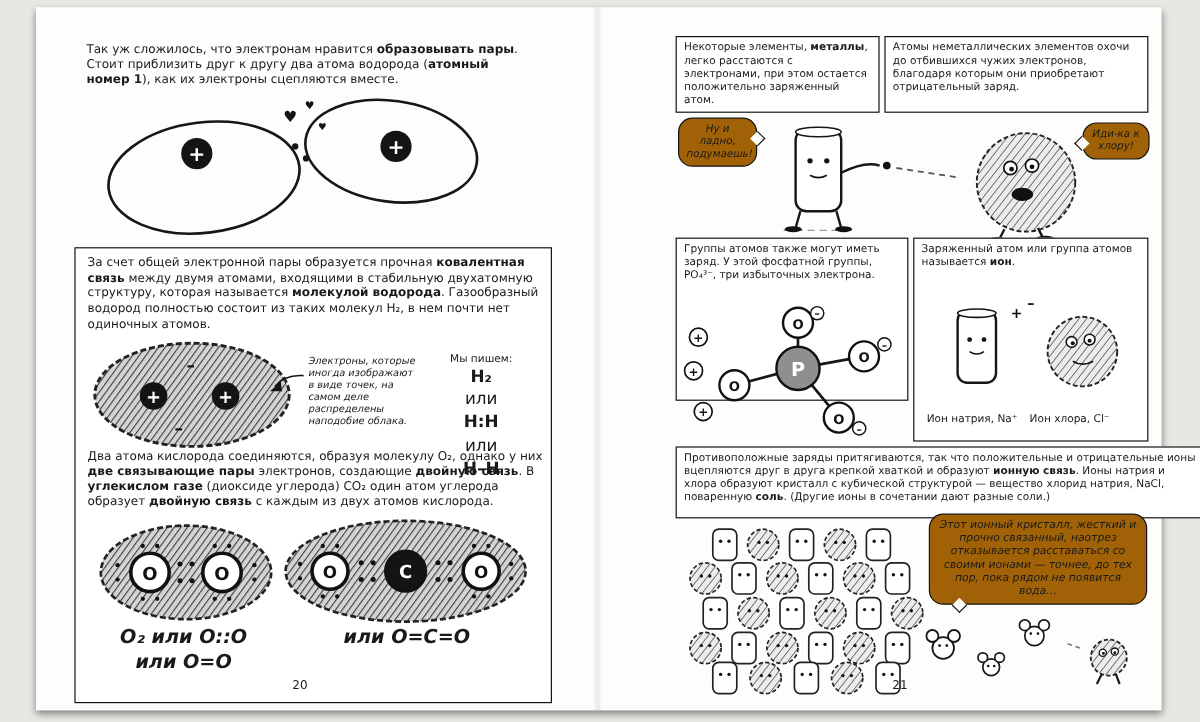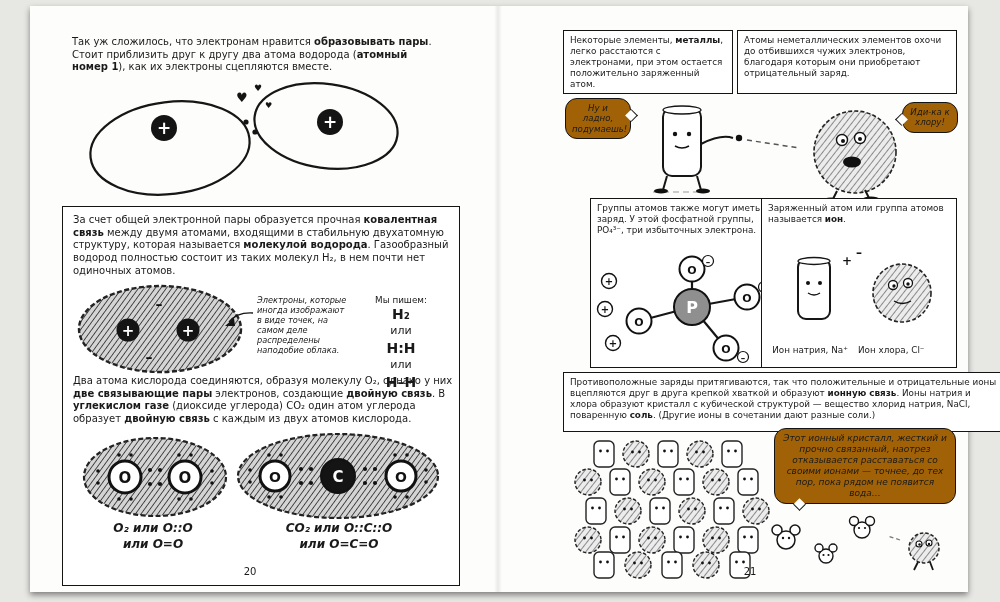--- a/index.html
+++ b/index.html
@@ -6,23 +6,23 @@
   html,body{width:1000px;height:602px}
   body{background:#e7e7e4;font-family:"DejaVu Sans",sans-serif;color:#1a1a1a;position:relative;overflow:hidden}
   .spread{position:absolute;left:30px;top:6px;width:938px;height:586px;background:#fdfdfb;box-shadow:0 3px 6px rgba(0,0,0,.45)}
   .abs{position:absolute}
   .txt{font-size:10px;line-height:1.27}
   .small{font-size:8.8px;line-height:1.24}
   .note{font-size:8.2px;line-height:1.22;font-style:italic}
   .box{border:1.5px solid #141414;background:#fff}
   .bubble{position:absolute;background:#a16207;border:1.4px solid #141414;border-radius:12px;padding:4px 6px;font-style:italic;text-align:center;font-size:8.6px;line-height:1.22;z-index:3}
   .tail{position:absolute;width:9px;height:9px;background:#fff;border-right:1.4px solid #141414;border-bottom:1.4px solid #141414}
-  .caption{font-weight:700;font-style:italic;text-align:center;font-size:12px;line-height:1.3}
+  .caption{font-weight:700;font-style:italic;text-align:center;font-size:16px;line-height:1.3}
   .formula{font-weight:700;font-size:14px;line-height:1.25}
-  .or{font-size:11px;line-height:1.5}
+  .or{font-size:14px;line-height:1.5}
   .pagenum{font-size:10px;text-align:center}
   .fold{background:linear-gradient(to right,rgba(0,0,0,0),rgba(0,0,0,.08),rgba(0,0,0,0))}
   svg{overflow:visible}
   svg text{font-family:"DejaVu Sans",sans-serif}
   b{font-weight:700}
 </style>
 </head>
 <body>
 
 <svg width="0" height="0" style="position:absolute">
@@ -144,21 +144,20 @@
         <circle cx="191" cy="39" r="1.8"></circle>
           <circle cx="191" cy="51" r="1.8"></circle>
       </g>
     </svg>
 
     <div class="abs caption" style="left:12px;top:314px;width:156px">
       <div>O₂ или O::O</div>
       <div>или O=O</div>
     </div>
     <div class="abs caption" style="left:176px;top:314px;width:200px">
-      <div>CO₂ или O::C::O</div>
       <div>или O=C=O</div>
     </div>
   </div>
 
   <div class="abs pagenum" style="left:205px;top:560px;width:30px">20</div>
 
   <div class="abs box small" style="left:707px;top:24px;width:220px;height:64px;padding:4px 6px">
     <span>Атомы неметаллических элементов охочи до отбившихся чужих электронов, благодаря которым они приобретают отрицательный заряд.</span>
   </div>
   <div class="abs box small" style="left:533px;top:24px;width:170px;height:64px;padding:4px 6px">
@@ -191,21 +190,21 @@
 
   <div class="bubble" style="left:535px;top:92px;width:66px">
     <span>Ну и ладно, подумаешь!</span>
     <i class="tail" style="right:-6px;top:12px;transform:rotate(-45deg)"></i>
   </div>
   <div class="bubble" style="left:872px;top:96px;width:56px">
     <span>Иди-ка к хлору!</span>
     <i class="tail" style="left:-6px;bottom:8px;transform:rotate(135deg)"></i>
   </div>
 
-  <div class="abs box" style="left:560px;top:192px;width:194px;height:170px">
+  <div class="abs box" style="left:533px;top:192px;width:194px;height:136px">
     <div class="small" style="padding:4px 6px">Группы атомов также могут иметь заряд. У этой фосфатной группы, PO₄³⁻, три избыточных электрона.</div>
     <svg class="abs" style="left:4px;top:56px" width="186" height="110" viewBox="0 0 186 110">
       <path d="M97 52 L97 14 M97 52 L152 42 M97 52 L131 93 M97 52 L44 66" stroke="#161616" stroke-width="2.2"></path>
       <circle cx="97" cy="52" r="18" fill="#8f8f8f" stroke="#111" stroke-width="2"></circle>
       <text x="97" y="58" text-anchor="middle" font-size="16" font-weight="bold" fill="#fff">P</text>
       <circle cx="97" cy="14" r="12.5" fill="#fff" stroke="#111" stroke-width="2"></circle>
       <text x="97" y="19" text-anchor="middle" font-size="11" font-weight="bold" fill="#111">O</text>
       <circle cx="152" cy="42" r="12.5" fill="#fff" stroke="#111" stroke-width="2"></circle>
       <text x="152" y="47" text-anchor="middle" font-size="11" font-weight="bold" fill="#111">O</text>
       <circle cx="131" cy="93" r="12.5" fill="#fff" stroke="#111" stroke-width="2"></circle>

